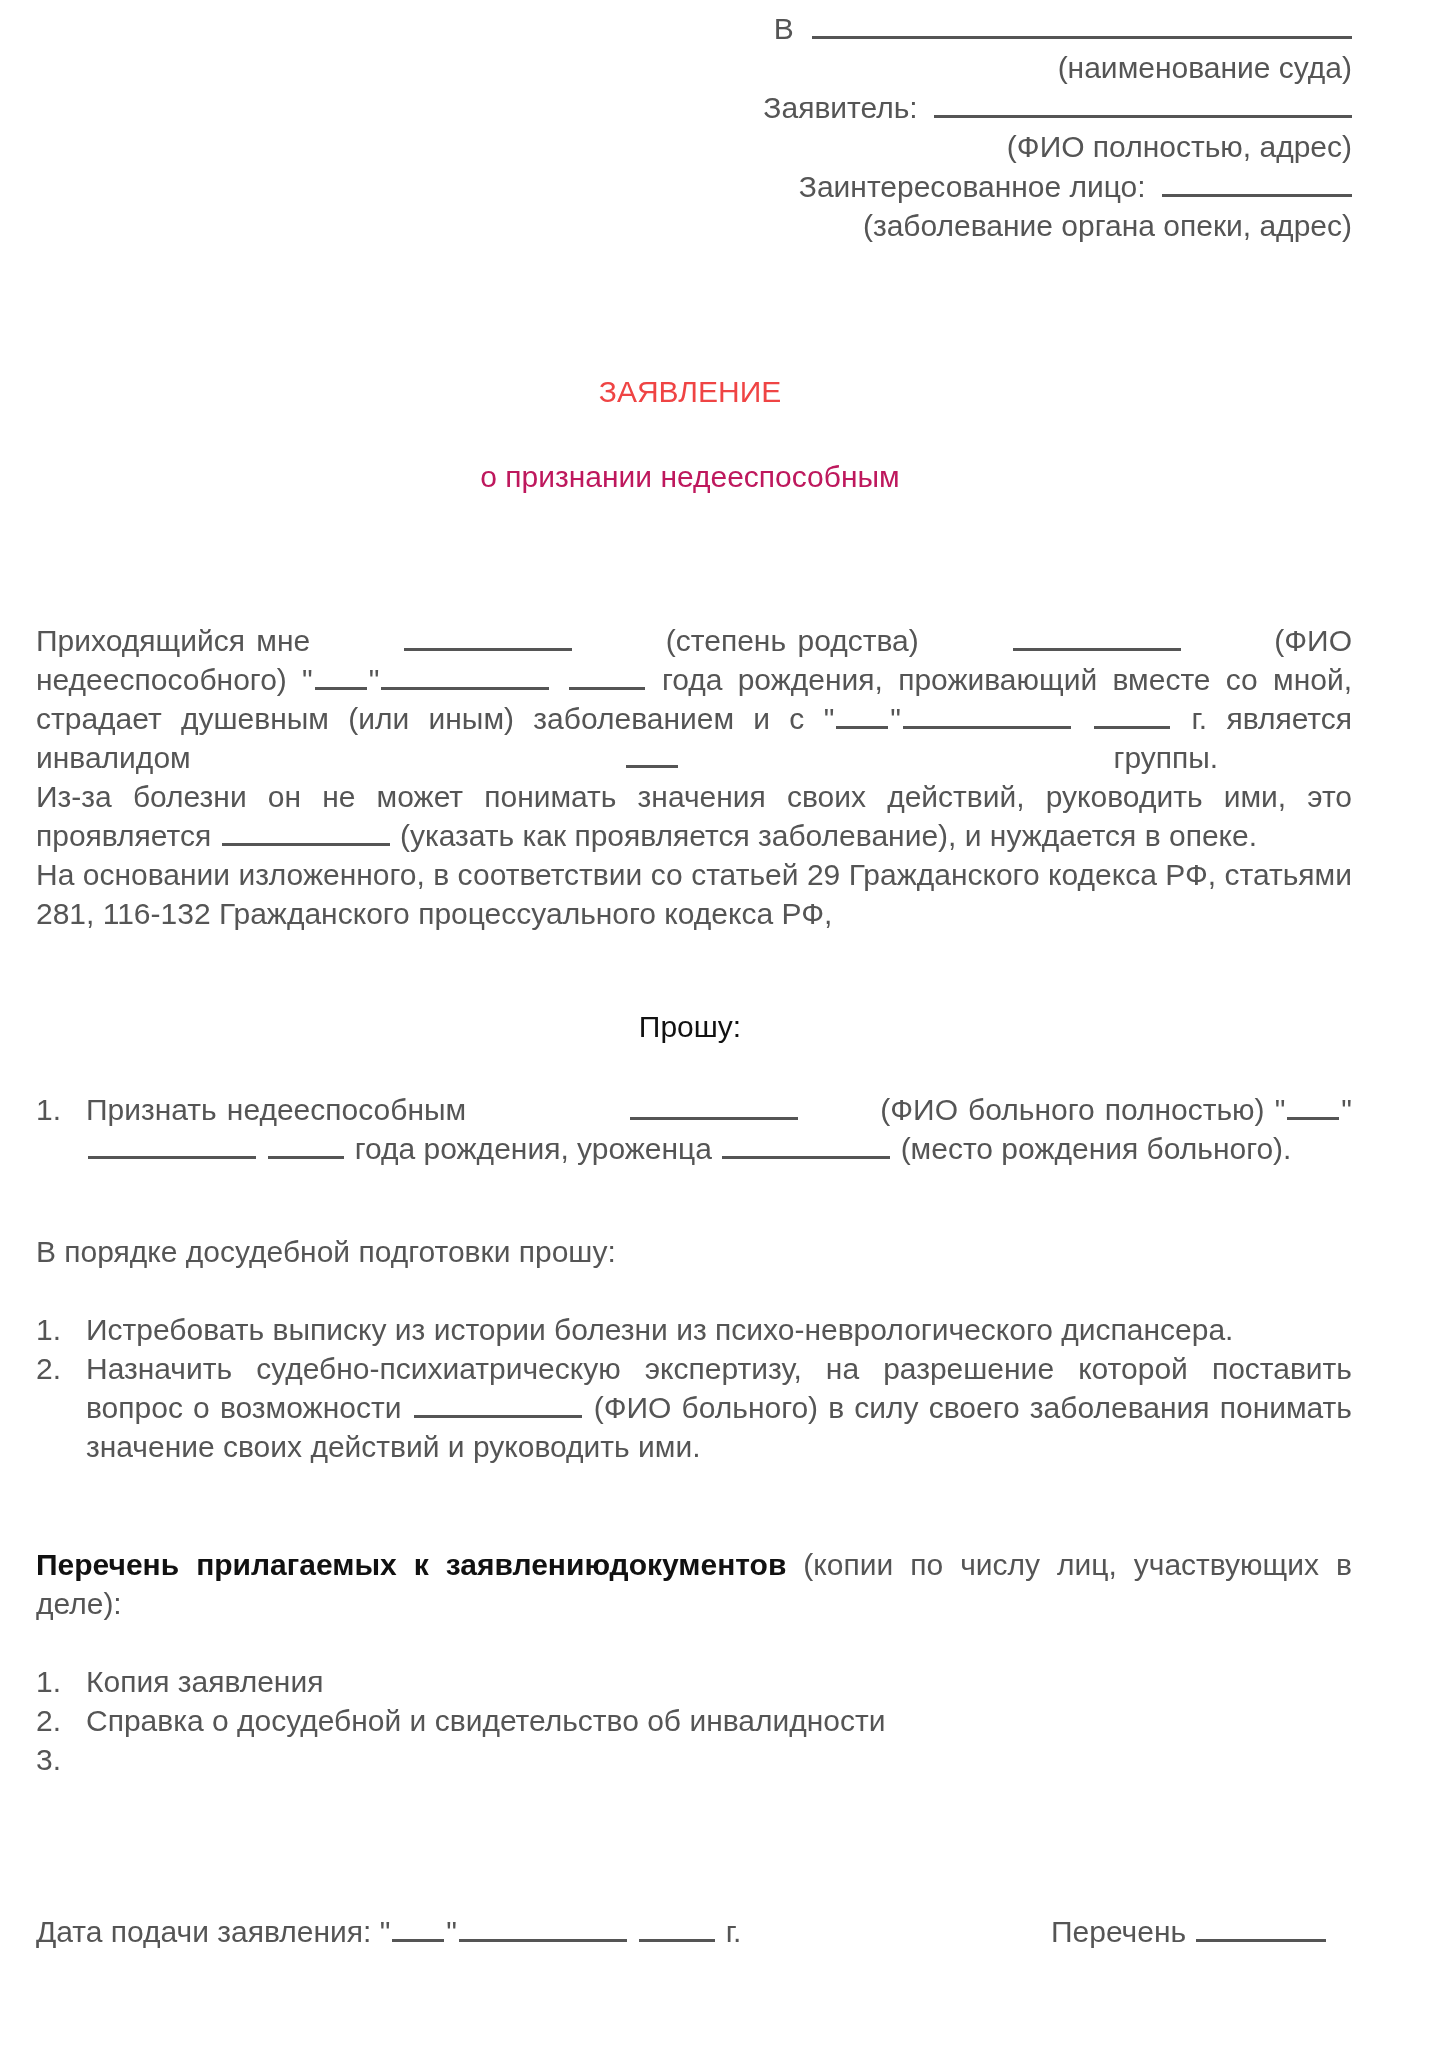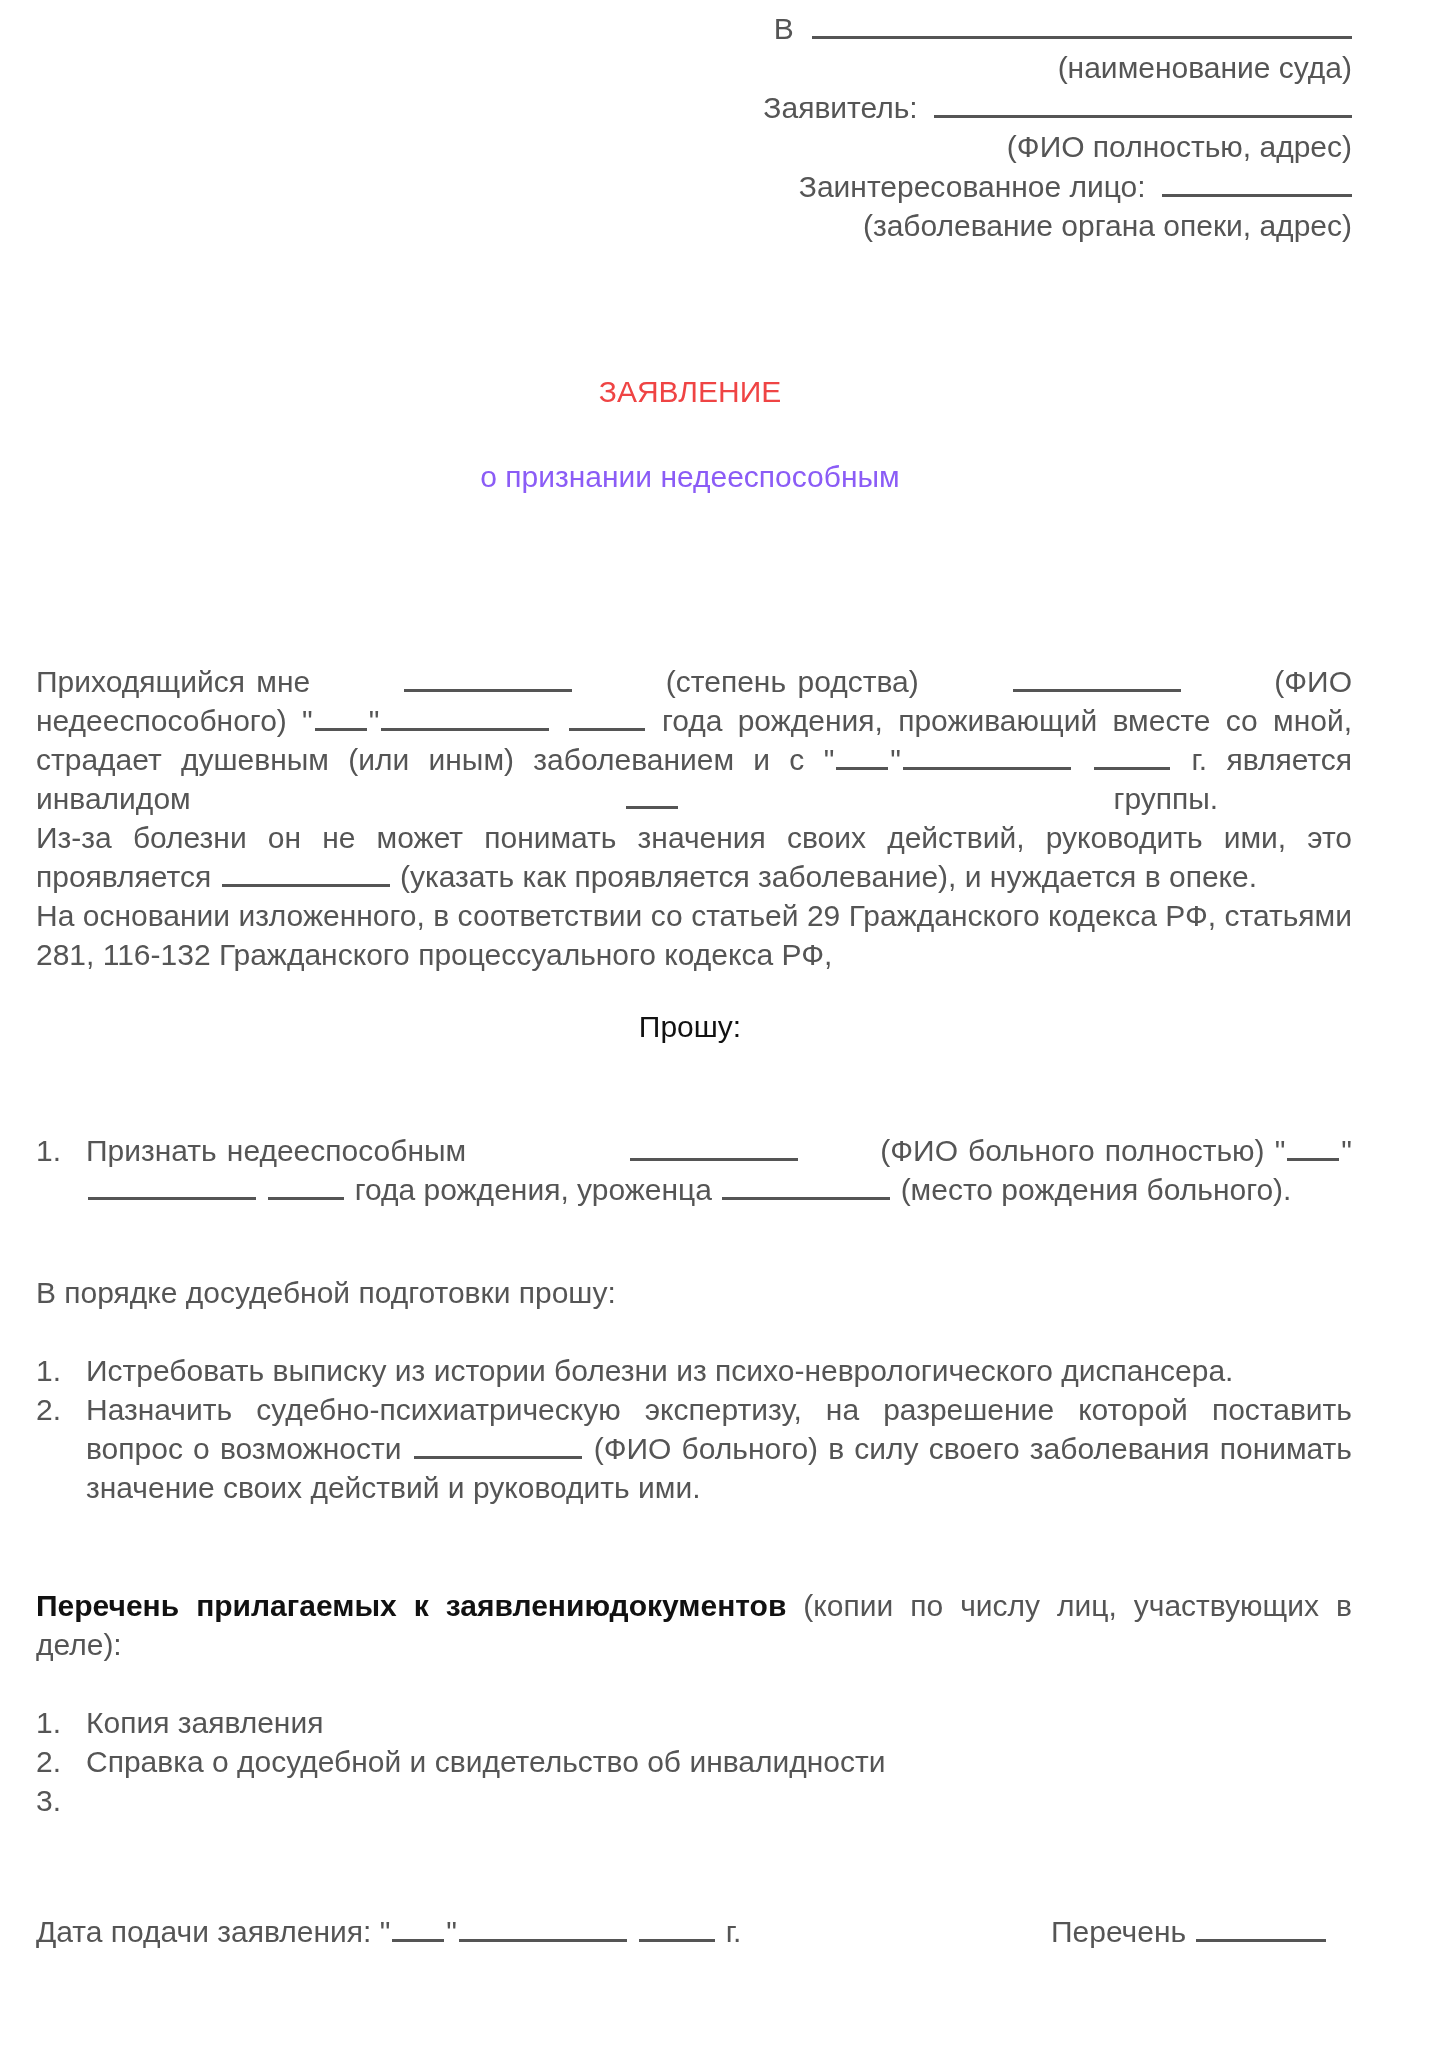--- a/index.html
+++ b/index.html
@@ -11,23 +11,23 @@
     .u4 { width: 76px; }
     .u3 { width: 52px; }
     .u7 { width: 130px; }
 
     
     .hdr { position: absolute; right: 85px; top: 8px; width: 640px; text-align: right; font-size: 30px; line-height: 39px; }
     .hdr .line { display: block; white-space: nowrap; }
     .hdr .fill { display: inline-block; border-bottom: 3px solid #555555; height: 28px; vertical-align: baseline; }
 
     .title { position: absolute; top: 375px; left: 0; width: 1380px; text-align: center; color: #ef4444; font-size: 30px; }
-    .subtitle { position: absolute; top: 460px; left: 0; width: 1380px; text-align: center; color: #8b5cf6; font-size: 30px; }
+    .subtitle { position: absolute; top: 460px; left: 0; width: 1380px; text-align: center; color: #be185d; font-size: 30px; }
 
-    .body { position: absolute; left: 36px; width: 1316px; font-size: 30px; line-height: 39px; text-align: justify; margin-top: 41px; }
+    .body { position: absolute; left: 36px; width: 1316px; font-size: 30px; line-height: 39px; text-align: justify; }
     .p { display: block; text-align: justify; text-align-last: auto; }
 
     .request-head { position: absolute; top: 1010px; left: 0; width: 1380px; text-align: center; color: #111; font-weight: normal; font-size: 30px; }
 
     ol.list { margin: 0; padding: 0; list-style: none; }
     ol.list li { position: relative; padding-left: 50px; text-align: justify; }
     ol.list li .num { position: absolute; left: 0; top: 0; }
 
     .attach-head b { color: #111; }
     .sig { position: absolute; top: 1913px; left: 36px; width: 1316px; font-size: 30px; }

